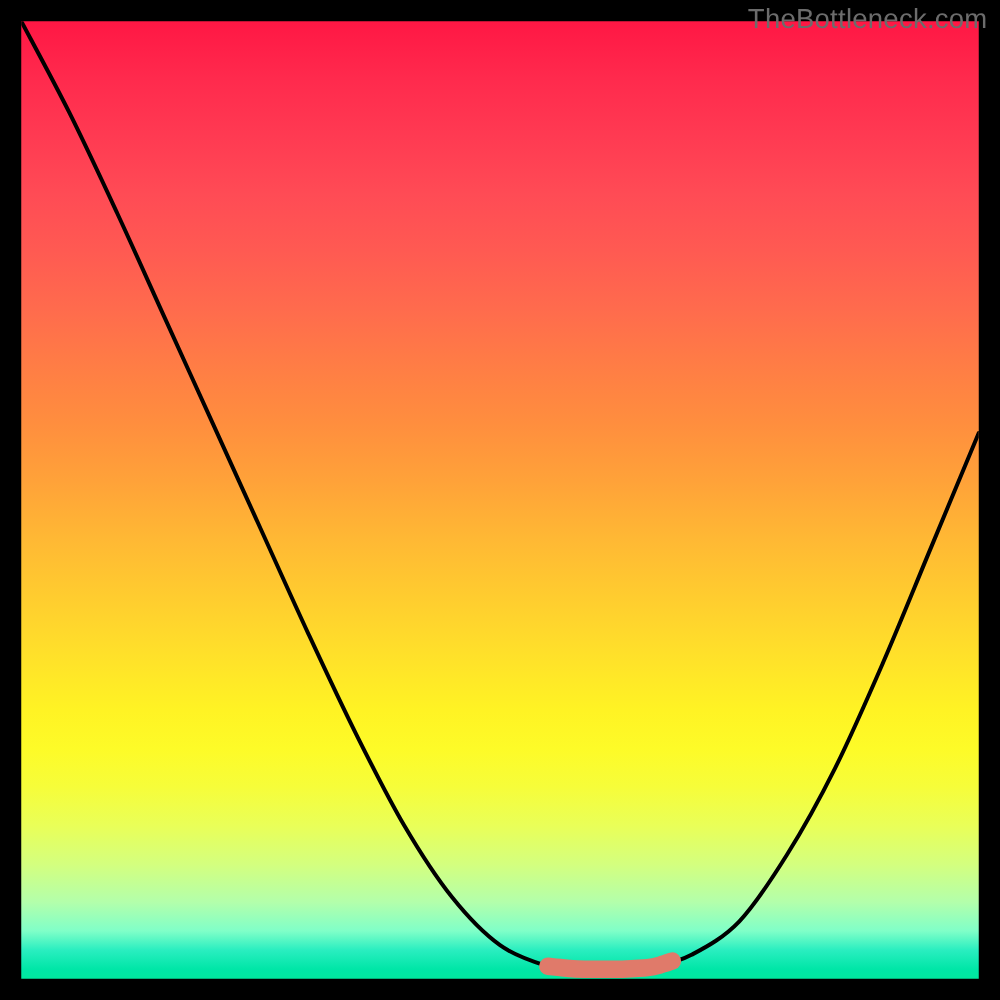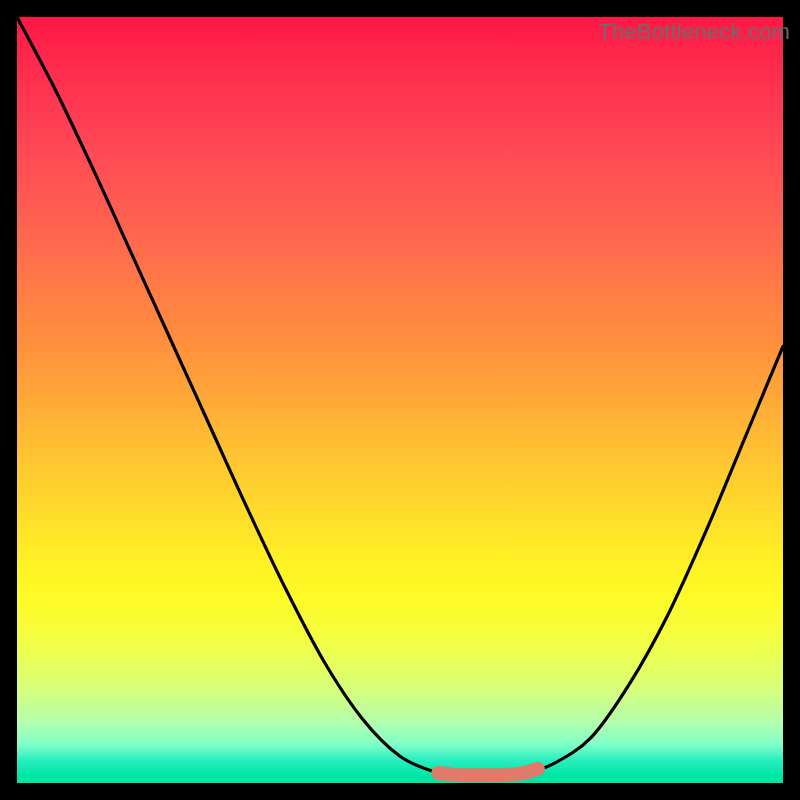--- a/index.html
+++ b/index.html
@@ -56,21 +56,20 @@
     height: 766px;
   }
   .watermark {
     position: absolute;
     top: 2px;
     right: 10px;
     font-family: Arial, sans-serif;
     font-size: 22px;
     color: #6c6c6c;
     letter-spacing: 0.2px;
-    margin-top: 17px;
   }
 </style>
 </head>
 <body>
 <div class="frame">
 
   <div class="plot">
     <svg class="curve" viewBox="0 0 766 766" preserveAspectRatio="none">
 
       <path fill="none" stroke="#000" stroke-width="3.2" stroke-linecap="round" stroke-linejoin="round" d="M 0.00 0.00 C 6.38 12.13, 25.53 47.24, 38.30 72.77 C 51.07 98.30, 63.83 125.75, 76.60 153.20 C 89.37 180.65, 102.13 209.37, 114.90 237.46 C 127.67 265.55, 140.43 293.63, 153.20 321.72 C 165.97 349.81, 178.73 377.89, 191.50 405.98 C 204.27 434.07, 217.03 462.79, 229.80 490.24 C 242.57 517.69, 255.33 545.14, 268.10 570.67 C 280.87 596.20, 293.63 621.74, 306.40 643.44 C 319.17 665.14, 331.93 684.93, 344.70 700.89 C 357.47 716.85, 370.23 730.00, 383.00 739.19 C 395.77 748.38, 411.09 752.85, 421.30 756.04 C 431.51 759.23, 437.90 757.96, 444.28 758.34 C 450.66 758.72, 453.22 758.34, 459.60 758.34 C 465.98 758.34, 474.92 758.60, 482.58 758.34 C 490.24 758.08, 496.62 758.72, 505.56 756.81 C 514.50 754.89, 524.71 752.98, 536.20 746.85 C 547.69 740.72, 561.73 733.44, 574.50 720.04 C 587.27 706.63, 600.03 686.85, 612.80 666.42 C 625.57 645.99, 638.33 623.01, 651.10 597.48 C 663.87 571.95, 676.63 542.58, 689.40 513.22 C 702.17 483.86, 714.93 451.94, 727.70 421.30 C 740.47 390.66, 759.62 344.70, 766.00 329.38"></path>

